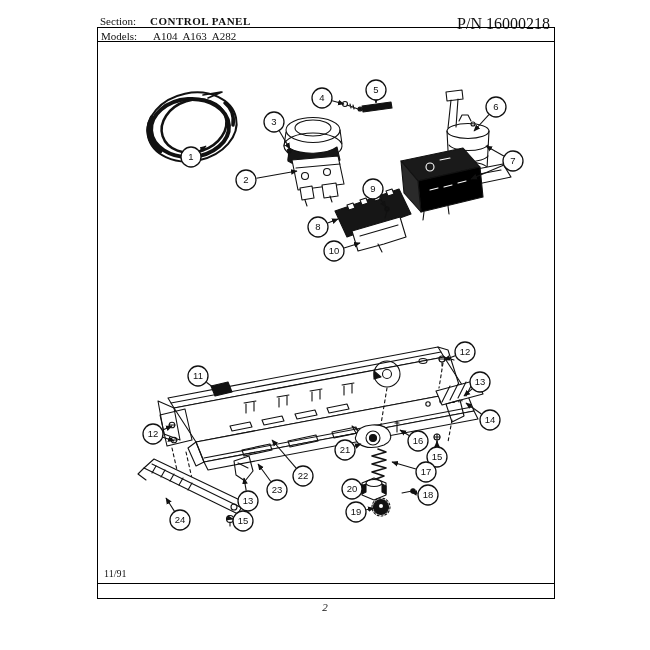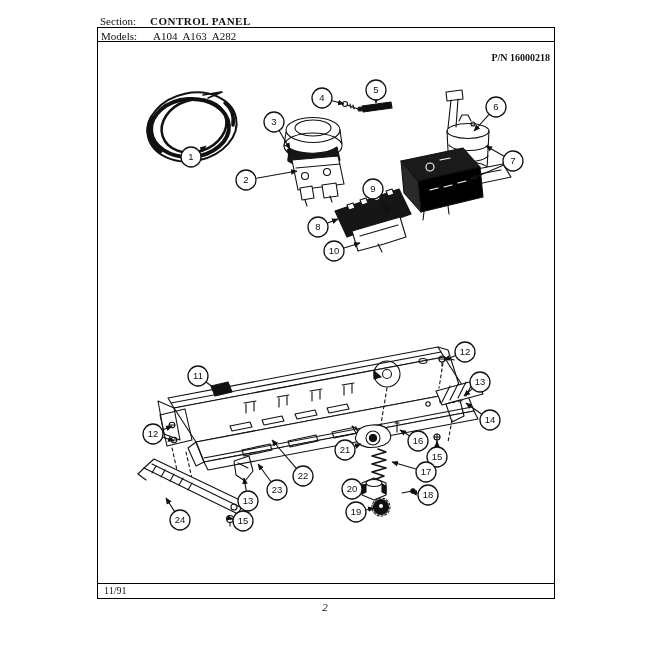--- a/index.html
+++ b/index.html
@@ -1,22 +1,22 @@
 <!DOCTYPE html>
 <html><head>
 <meta charset="utf-8">
 <style>
   html,body{margin:0;padding:0;background:#ffffff;}
   body{width:650px;height:650px;position:relative;font-family:"Liberation Serif",serif;color:#111;}
   .page-border{position:absolute;left:97px;top:27px;width:456px;height:570px;border:1.5px solid #000;}
   .hline{position:absolute;left:97px;width:457px;height:0;border-top:1.2px solid #000;}
   .hdr-row{position:absolute;font-size:11px;line-height:12px;white-space:pre;}
   .bold{font-weight:bold;}
-  .pn{position:absolute;right:100px;top:15px;font-size:10px;font-weight:bold;margin-top:37px;}
-  .footer-date{position:absolute;left:104px;top:585px;font-size:10px;}
+  .pn{position:absolute;right:100px;top:15px;font-size:16px;font-weight:normal;}
+  .footer-date{position:absolute;left:104px;top:568px;font-size:10px;}
   .page-num{position:absolute;left:97px;top:601px;width:456px;text-align:center;font-size:11px;font-style:italic;}
   svg text.callout-num{font-family:"Liberation Sans",sans-serif;font-size:9.5px;fill:#111;}
 </style>
 </head>
 <body>
 
 <div class="hdr-row" style="left:100px;top:15px;"><span>Section:</span><span style="display:inline-block;width:14px;"></span><span class="bold" style="letter-spacing:.5px;text-align:right;">CONTROL PANEL</span></div>
 <div class="pn">P/N 16000218</div>
 <div class="hline" style="top:27px;"></div>
 <div class="hdr-row" style="left:101px;top:30px;text-align:center;"><span>Models:</span><span style="display:inline-block;width:16px;"></span><span>A104  A163  A282</span></div>

